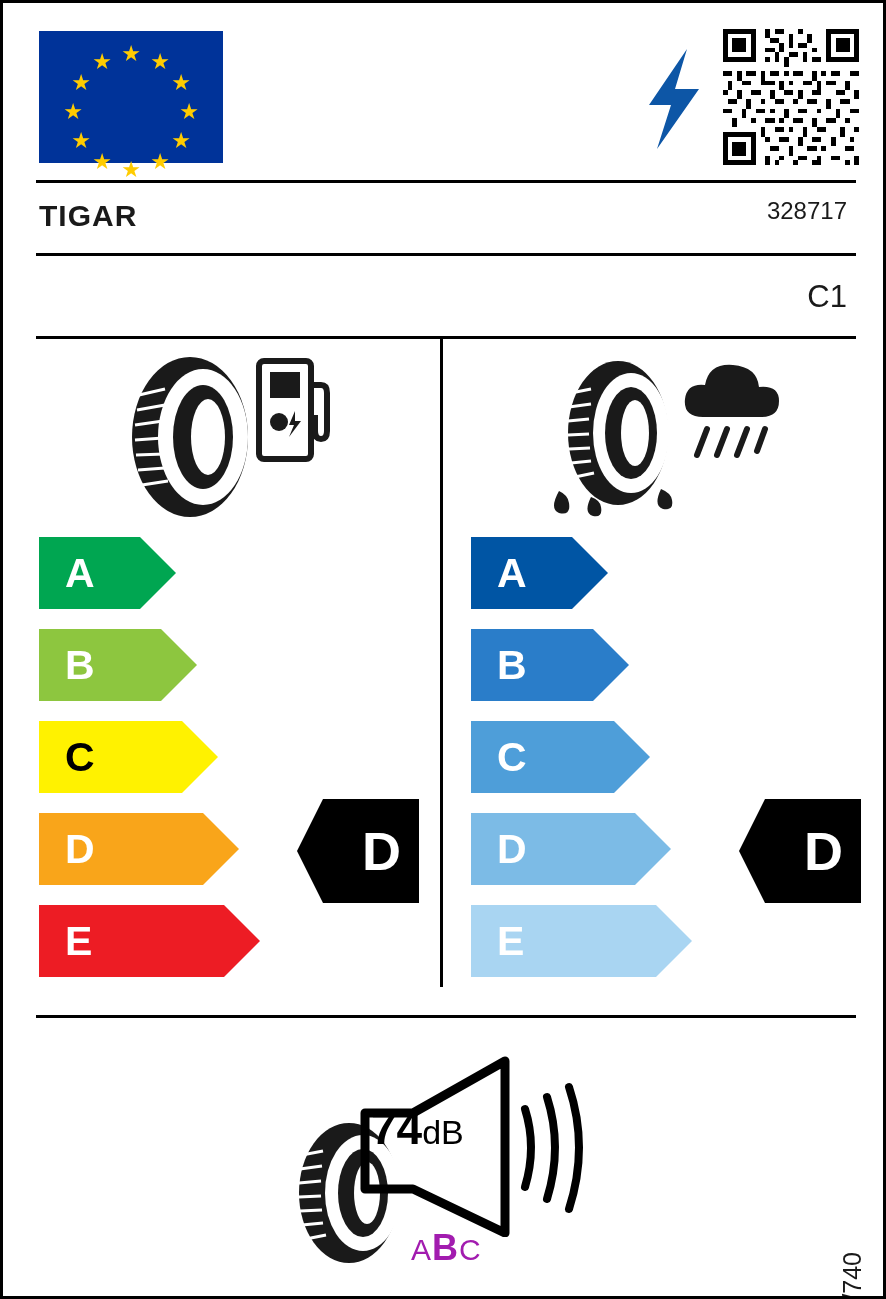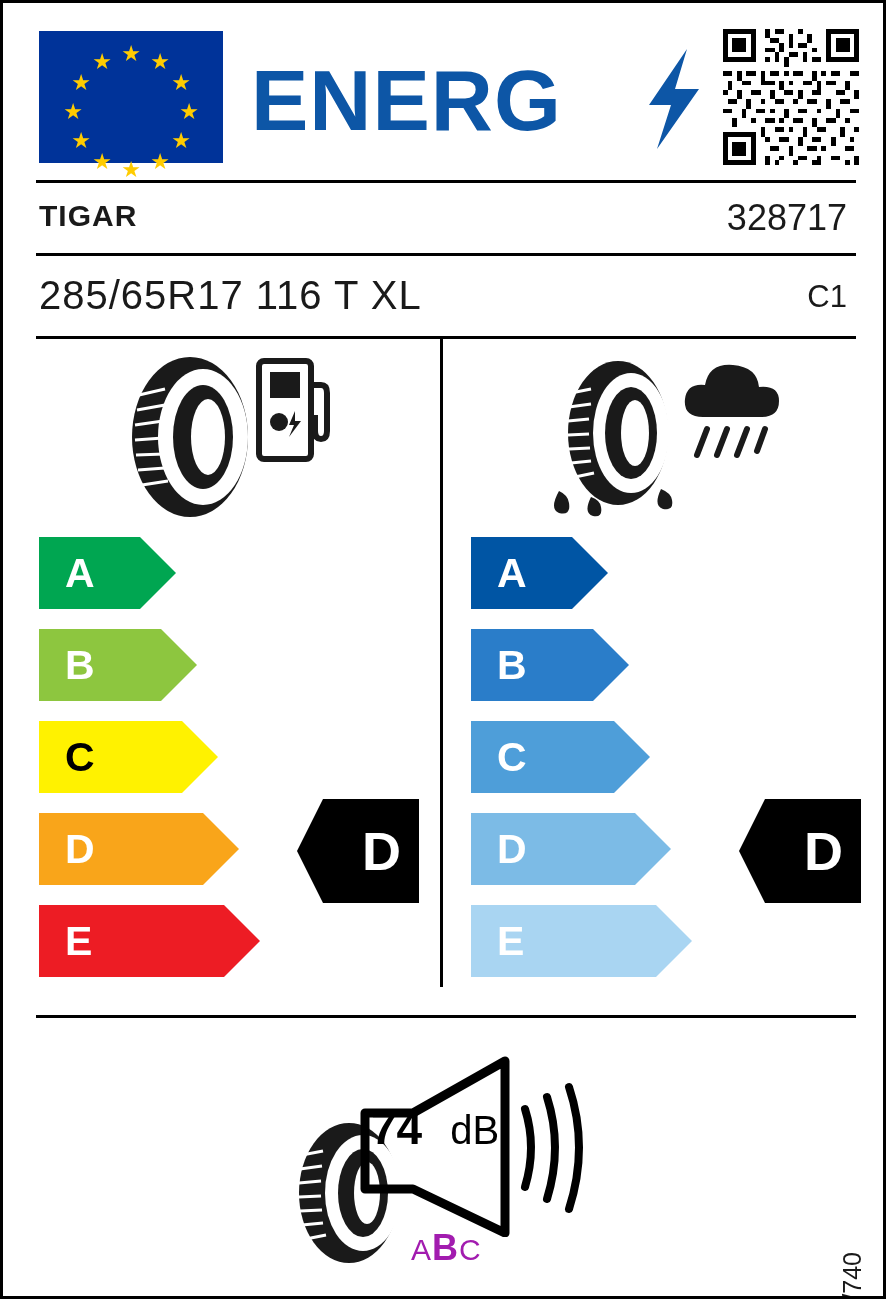--- a/index.html
+++ b/index.html
@@ -83,21 +83,21 @@
     font-size: 30px;
     font-weight: bold;
     letter-spacing: 1px;
     color: #1a1a1a;
     font-family: "Liberation Sans", sans-serif;
   }
   .code {
     position: absolute;
     right: 36px;
     top: 194px;
-    font-size: 36px;
+    font-size: 24px;
     color: #1a1a1a;
     font-family: "Liberation Sans", sans-serif;
   }
   .size {
     position: absolute;
     left: 36px;
     top: 270px;
     font-size: 40px;
     color: #1a1a1a;
     letter-spacing: 1px;
@@ -167,23 +167,22 @@
   .noise-db {
     position: absolute;
     left: 368px;
     top: 1098px;
     font-size: 46px;
     font-weight: bold;
     color: #000;
     letter-spacing: 0px;
   }
   .noise-db .unit {
-    font-size: 40px;
+    font-size: 34px;
     font-weight: normal;
-    margin-left: 28px;
   }
   .noise-classes {
     position: absolute;
     left: 408px;
     top: 1224px;
     font-size: 30px;
     color: #a21caf;
     letter-spacing: 1px;
   }
   .noise-classes .sel {
@@ -216,21 +215,20 @@
       <div class="star" style="left:131px; top:99px;">★</div>
       <div class="star" style="left:110px; top:120px;">★</div>
       <div class="star" style="left:81px;  top:128px;">★</div>
       <div class="star" style="left:52px;  top:120px;">★</div>
       <div class="star" style="left:31px;  top:99px;">★</div>
       <div class="star" style="left:23px;  top:70px;">★</div>
       <div class="star" style="left:31px;  top:41px;">★</div>
       <div class="star" style="left:52px;  top:20px;">★</div>
     </div>
 
-    <div class="energy-word">ENERG</div>
 
     <svg class="energy-bolt" viewBox="0 0 60 100">
       <polygon points="44,0 6,56 28,56 14,100 56,40 32,40" fill="#0d56a6"></polygon>
     </svg>
 
     <svg class="qr" viewBox="0 0 29 29" shape-rendering="crispEdges">
       <rect width="29" height="29" fill="#fff"></rect>
       <g fill="#000">
         <rect x="0" y="0" width="7" height="1"></rect>
           <rect x="0" y="6" width="7" height="1"></rect>
@@ -349,21 +347,20 @@
     </svg>
   </div>
 
   <div class="rule" style="top:177px;"></div>
 
   <div class="brand">TIGAR</div>
   <div class="code">328717</div>
 
   <div class="rule" style="top:250px;"></div>
 
-  <div class="size">285/65R17 116 T XL</div>
   <div class="class">C1</div>
 
   <div class="rule" style="top:333px;"></div>
 
   <div class="divider-v"></div>
 
   <svg class="pictogram" style="left:122px; top:352px; width:130px; height:165px;" viewBox="0 0 130 165">
     <ellipse cx="65" cy="82" rx="58" ry="80" fill="#1a1a1a"></ellipse>
     <ellipse cx="78" cy="82" rx="45" ry="68" fill="#ffffff"></ellipse>
     <ellipse cx="78" cy="82" rx="30" ry="52" fill="#1a1a1a"></ellipse>

